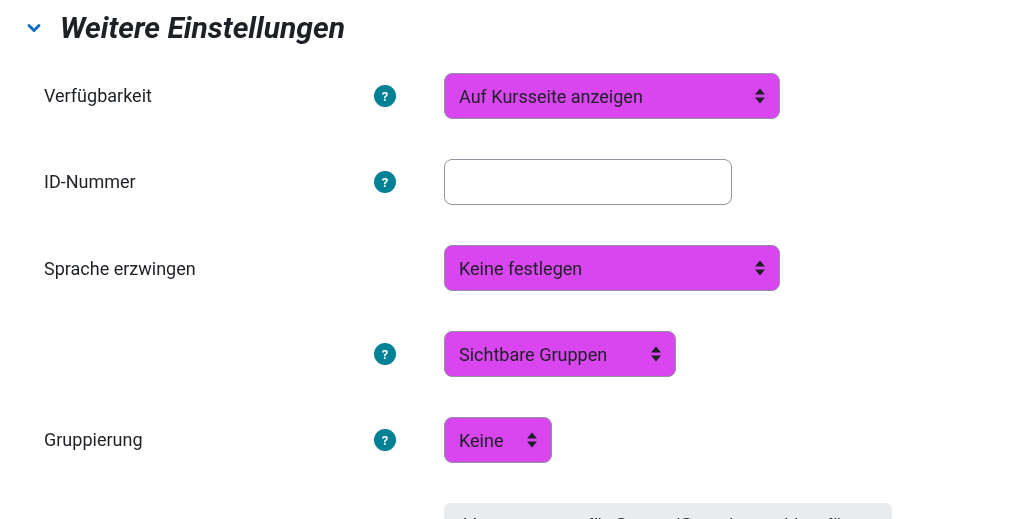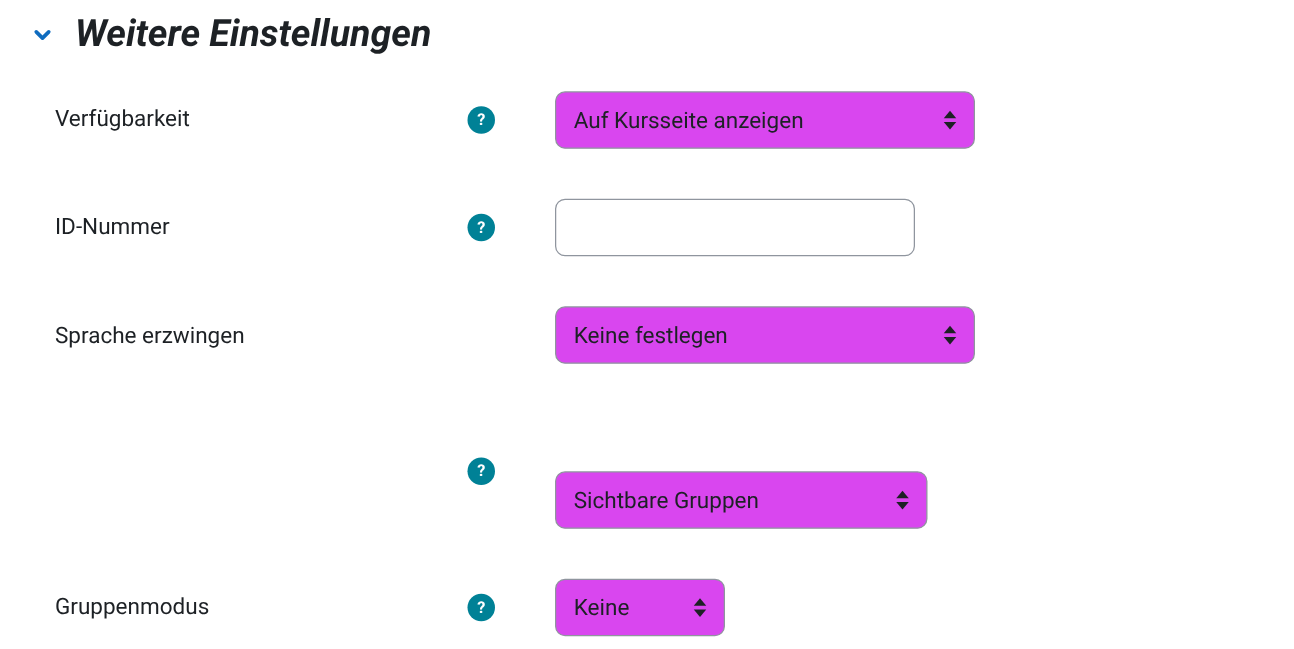--- a/index.html
+++ b/index.html
@@ -82,25 +82,24 @@
       font-size: 18px;
       color: #1d2125;
       background: #d946ef;
       cursor: pointer;
       min-height: 46px;
     }
     .select.wide {
       width: 336px;
     }
     .select.medium {
-      width: 298px;
-      margin-top: 46px;
+      width: 232px;
     }
     .select.small {
-      width: 136px;
+      width: 108px;
     }
     .sort-icon {
       position: absolute;
       right: 14px;
       top: 50%;
       transform: translateY(-50%);
       display: flex;
       flex-direction: column;
       align-items: center;
       gap: 3px;
@@ -200,21 +199,21 @@
   <div class="input-col">
     <div class="select medium">
       <span>Sichtbare Gruppen</span>
       <span class="sort-icon"></span>
     </div>
   </div>
 </div>
 
 <div class="form-row">
   <div class="label-col">
-    <span class="form-label">Gruppenmodus</span>
+    <span class="form-label">Gruppierung</span>
     <span class="help-icon">?</span>
   </div>
   <div class="input-col">
     <div class="select small">
       <span>Keine</span>
       <span class="sort-icon"></span>
     </div>
   </div>
 </div>
 

